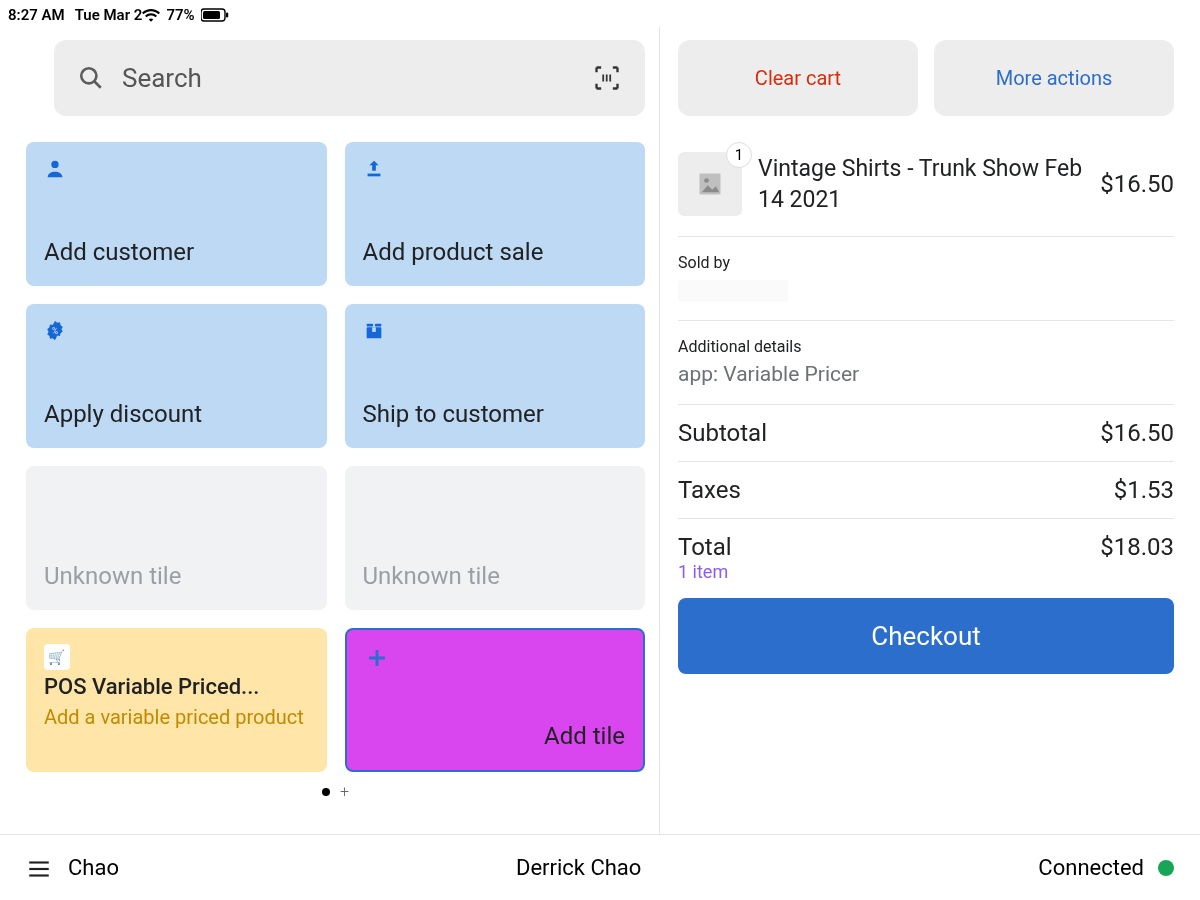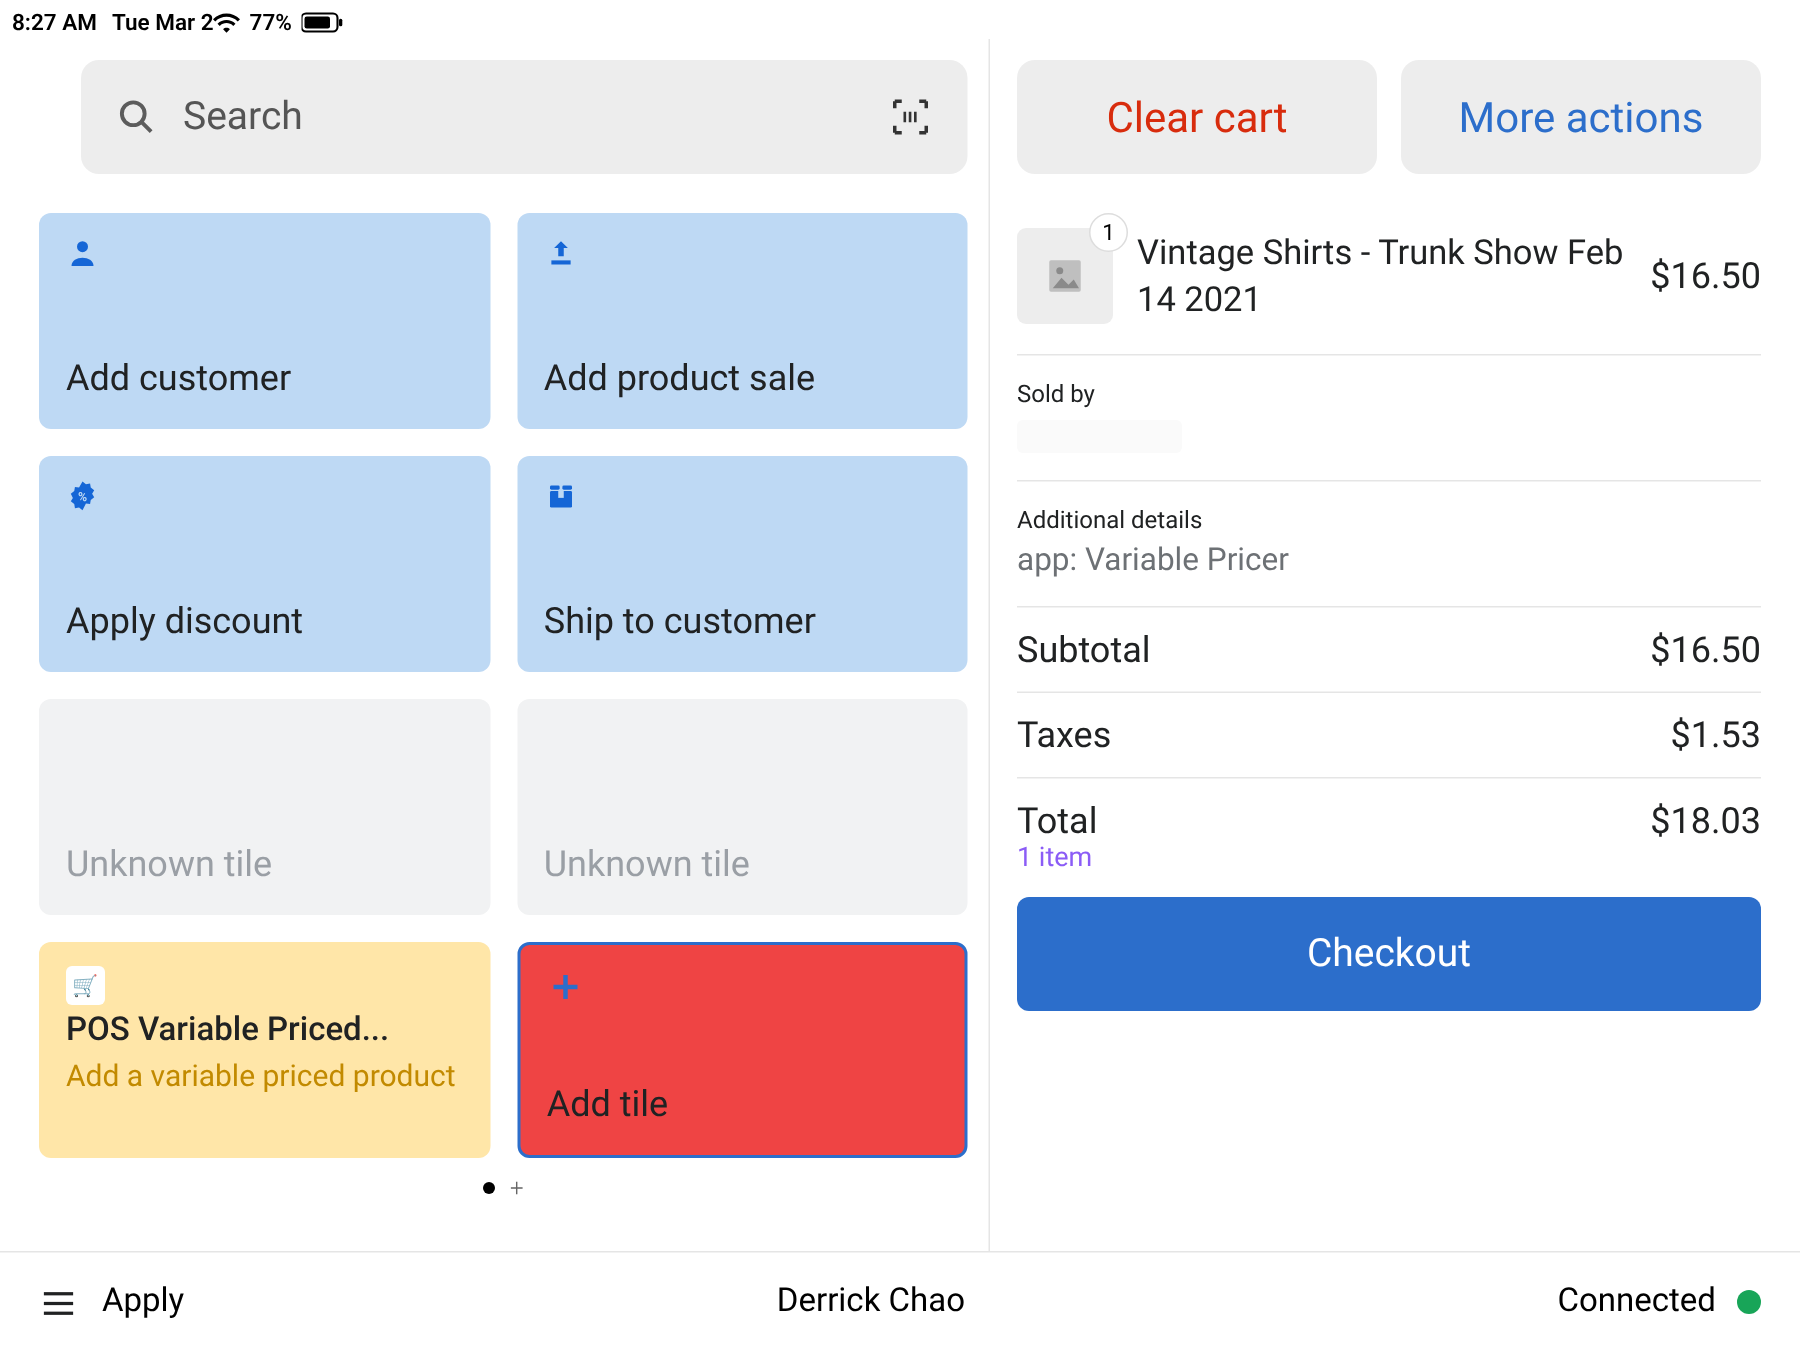--- a/index.html
+++ b/index.html
@@ -14,32 +14,32 @@
   .search-bar { background:#ededed; border-radius:12px; height:76px; display:flex; align-items:center; padding:0 24px; gap:18px;margin-left:28px; }
   .search-icon { width:26px; height:26px; color:#5c5c5c; }
   .search-placeholder { flex:1; font-size:26px; color:#555; }
   .barcode-icon { width:28px; height:28px; color:#333; }
   .tile-grid { margin-top:26px; display:grid; grid-template-columns: 1fr 1fr; gap:18px; }
   .tile { border-radius:8px; padding:16px 18px 20px 18px; height:144px; display:flex; flex-direction:column; justify-content:space-between; cursor:pointer; }
   .tile.blue { background:#bed9f4; }
   .tile.grey { background:#f1f2f3; }
   .tile.grey .tile-label { color:#9a9fa5; }
   .tile.yellow { background:#ffe6a8; }
-  .tile.outline { background:#ef4444; border:2px solid #2c6ecb; }
+  .tile.outline { background:#d946ef; border:2px solid #2c6ecb;text-align:right; }
   .tile-icon { width:22px; height:22px; color:#1566d6; }
   .tile-label { font-size:24px; color:#202223; }
   .tile.yellow .tile-label { font-size:22px; font-weight:500; color:#202223; white-space:nowrap; overflow:hidden; text-overflow:ellipsis; }
   .tile-sub { font-size:20px; color:#c28a00; line-height:1.2; margin-top:2px; }
   .tile.outline .tile-icon { margin-bottom:auto; }
   .tile.outline .tile-label { font-size:24px; }
   .pager { display:flex; justify-content:center; align-items:center; gap:10px; margin-top:10px; font-size:14px; color:#333;}
   .pager-dot { width:8px; height:8px; border-radius:50%; background:#000; }
   .pager-plus { color:#666; font-size:16px; font-weight:300;}
   .right-actions { display:flex; gap:16px; }
-  .action-btn { flex:1; height:76px; border-radius:12px; background:#ededed; display:flex; align-items:center; justify-content:center; font-size:28px; cursor:pointer; }
+  .action-btn { flex:1; height:76px; border-radius:12px; background:#ededed; display:flex; align-items:center; justify-content:center; font-size:20px; cursor:pointer; }
   .action-btn.danger { color:#d82c0d; }
   .action-btn.link { color:#2c6ecb; }
   .cart-area { margin-top:22px; flex:1; display:flex; flex-direction:column; }
   .cart-item { display:flex; align-items:center; gap:16px; padding:14px 0 20px 0; border-bottom:1px solid #e5e5e5; }
   .thumb-wrap { position:relative; width:64px; height:64px; background:#ededed; border-radius:6px; display:flex; align-items:center; justify-content:center; }
   .thumb-badge { position:absolute; top:-10px; right:-10px; width:26px; height:26px; border-radius:50%; background:#fff; border:1px solid #ddd; display:flex; align-items:center; justify-content:center; font-size:15px; }
   .item-name { flex:1; font-size:23px; line-height:1.35; color:#202223; }
   .item-price { font-size:24px; color:#202223; }
   .section { padding:16px 0 18px 0; border-bottom:1px solid #e5e5e5; }
   .section-title { font-size:16px; color:#202223; }
@@ -227,20 +227,20 @@
 
 <div class="bottom-bar">
   <div class="bottom-left">
     <span class="menu-icon">
       <svg viewBox="0 0 24 24" width="26" height="26" stroke="#202223" stroke-width="2">
           <line x1="3" y1="6" x2="21" y2="6"></line>
           <line x1="3" y1="12" x2="21" y2="12"></line>
           <line x1="3" y1="18" x2="21" y2="18"></line>
         </svg>
     </span>
-    <span>Apply</span>
+    <span>Chao</span>
   </div>
   <div>Derrick Chao</div>
   <div class="conn-wrap">
     <span>Connected</span>
     <span class="conn-dot"></span>
   </div>
 </div>
 
 </body></html>

